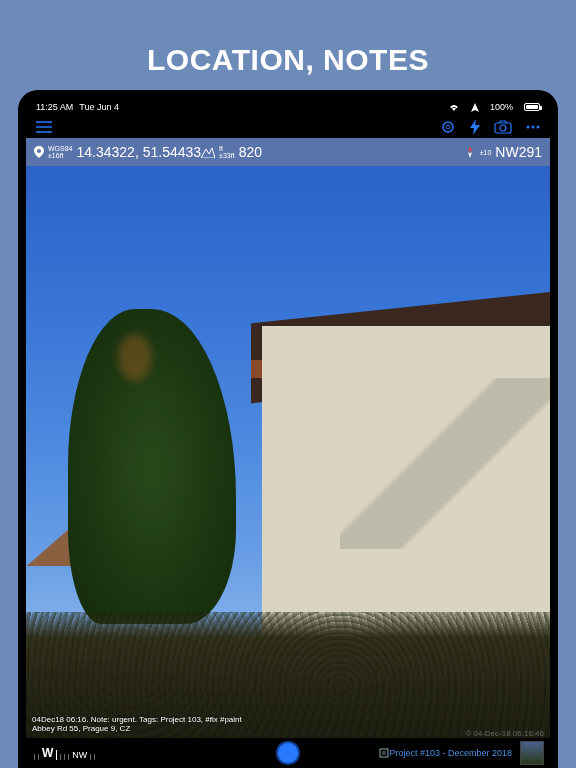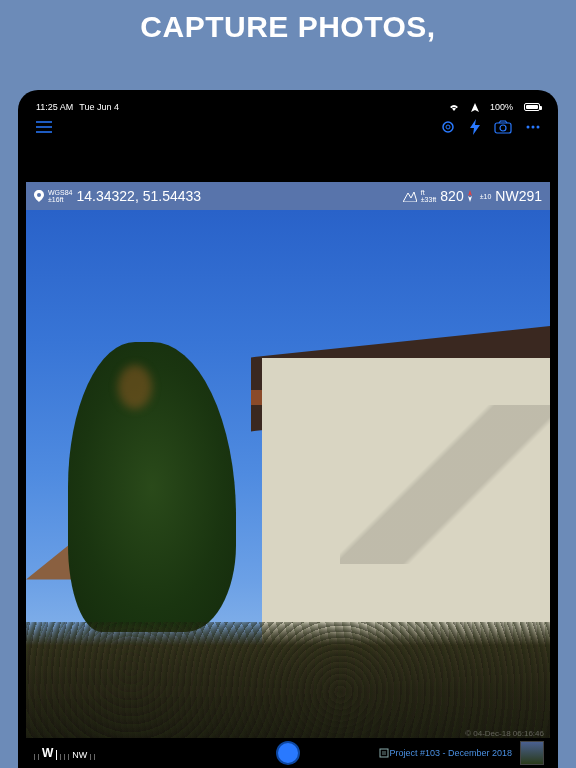--- a/index.html
+++ b/index.html
@@ -8,25 +8,25 @@
   .banner h1 { color: #fff; font-size: 30px; font-weight: 600; line-height: 1.1; letter-spacing: 0.5px; }
   .tablet { position: absolute; left: 18px; right: 18px; top: 90px; bottom: 0; background: #000; border-radius: 20px 20px 0 0; padding: 8px 8px 0 8px; }
   .screen { width: 100%; height: 100%; background: #000; border-radius: 12px 12px 0 0; position: relative; overflow: hidden; display: flex; flex-direction: column; }
   .status-bar { height: 18px; display: flex; justify-content: space-between; align-items: center; padding: 0 10px; font-size: 9px; color: #fff; font-weight: 500; }
   .status-left { display: flex; align-items: center; gap: 6px; }
   .status-right { display: flex; align-items: center; gap: 11px; }
   .app-header { height: 22px; display: flex; justify-content: space-between; align-items: center; padding: 0 10px; }
   .header-left, .header-right { display: flex; align-items: center; gap: 14px; }
   .icon { display: inline-flex; align-items: center; justify-content: center; }
   .icon svg { display: block; }
-  .info-bar { background: #5874ab; height: 28px; display: flex; align-items: center; padding: 0 8px; color: #fff; font-size: 12px; margin-top: 44px; }
+  .info-bar { background: #5874ab; height: 28px; display: flex; align-items: center; padding: 0 8px; color: #fff; font-size: 12px; }
   .info-group { display: flex; align-items: center; gap: 4px; }
   .info-sub { font-size: 7px; line-height: 1; }
   .info-main { font-size: 14px; font-weight: 500; }
-  .info-center { flex: 1; display: flex; justify-content: flex-end; padding-left: 16px; }
+  .info-center { flex: 1; display: flex; justify-content: flex-start; }
   .photo { flex: 1; position: relative; overflow: hidden; }
   .sky { position: absolute; inset: 0; background: linear-gradient(180deg, #2962c9 0%, #3875d6 25%, #4f8be0 50%, #6ba0e6 70%, #8bb6ea 85%); }
   .house { position: absolute; right: 0; top: 28%; width: 55%; height: 55%; background: #d9d5c2; }
   .roof { position: absolute; right: 0; top: 22%; width: 57%; height: 14%; background: #3a2820; transform: skewY(-6deg); transform-origin: top right; }
   .eave { position: absolute; right: 0; top: 34%; width: 57%; height: 3%; background: #8a4a2a; }
   .shadow-diag { position: absolute; right: 0; top: 37%; width: 40%; height: 30%; background: linear-gradient(135deg, transparent 40%, rgba(0,0,0,0.12) 42%, rgba(0,0,0,0.12) 60%, transparent 62%); }
   .bush { position: absolute; left: 8%; top: 25%; width: 32%; height: 55%; background: radial-gradient(ellipse at 50% 50%, #2a4a1a 0%, #1a3510 60%, #142a0c 100%); border-radius: 40% 50% 30% 20% / 50% 60% 30% 30%; }
   .bush::before { content: ''; position: absolute; top: 8%; left: 30%; width: 20%; height: 15%; background: rgba(180,100,40,0.4); border-radius: 50%; filter: blur(4px); }
   .hedge { position: absolute; bottom: 0; left: 0; right: 0; height: 22%; background: linear-gradient(180deg, transparent 0%, #3a3520 20%, #2a2518 60%, #1a1810 100%); }
   .hedge::before { content: ''; position: absolute; inset: 0; background: repeating-radial-gradient(circle at 20% 40%, rgba(40,50,20,0.4) 0, transparent 8px), repeating-radial-gradient(circle at 60% 60%, rgba(20,20,10,0.5) 0, transparent 6px); }
@@ -42,21 +42,21 @@
   .thumb { position: absolute; right: 6px; top: 50%; transform: translateY(-50%); width: 24px; height: 24px; background: linear-gradient(180deg, #4a6090 0%, #2a3a1a 100%); border: 1px solid #444; }
   .battery { display: inline-block; width: 16px; height: 8px; border: 1px solid #fff; border-radius: 2px; position: relative; }
   .battery::after { content: ''; position: absolute; right: -3px; top: 2px; width: 2px; height: 4px; background: #fff; border-radius: 0 1px 1px 0; }
   .battery-fill { position: absolute; left: 1px; top: 1px; bottom: 1px; right: 1px; background: #fff; border-radius: 1px; }
 </style>
 </head>
 <body>
 
 <div class="banner">
   <h1>
-    <span>CAPTURE PHOTOS,</span><br>
+    <br><span>LOCATION, NOTES</span>
   </h1>
 </div>
 
 <div class="tablet">
   <div class="screen">
 
     <div class="status-bar">
       <div class="status-left">
         <span>11:25 AM</span>
         <span>Tue Jun 4</span>
@@ -157,20 +157,24 @@
 
     <div class="photo">
       <div class="sky"></div>
       <div class="roof"></div>
       <div class="eave"></div>
       <div class="house"></div>
       <div class="shadow-diag"></div>
       <div class="small-roof"></div>
       <div class="bush"></div>
       <div class="hedge"></div>
+      <div class="overlay-text">
+        <div>04Dec18 06:16. Note: urgent. Tags: Project 103, #fix #paint</div>
+        <div>Abbey Rd 55, Prague 9, CZ</div>
+      </div>
       <div class="watermark">© 04-Dec-18 06:16:46</div>
     </div>
 
     <div class="bottom-bar">
       <div class="compass-strip">
         <span class="tick"></span>
           <span class="tick"></span>
         <span class="major">W</span>
         <span class="tick" style="height:10px;background:#fff"></span>
         <span class="tick"></span>

